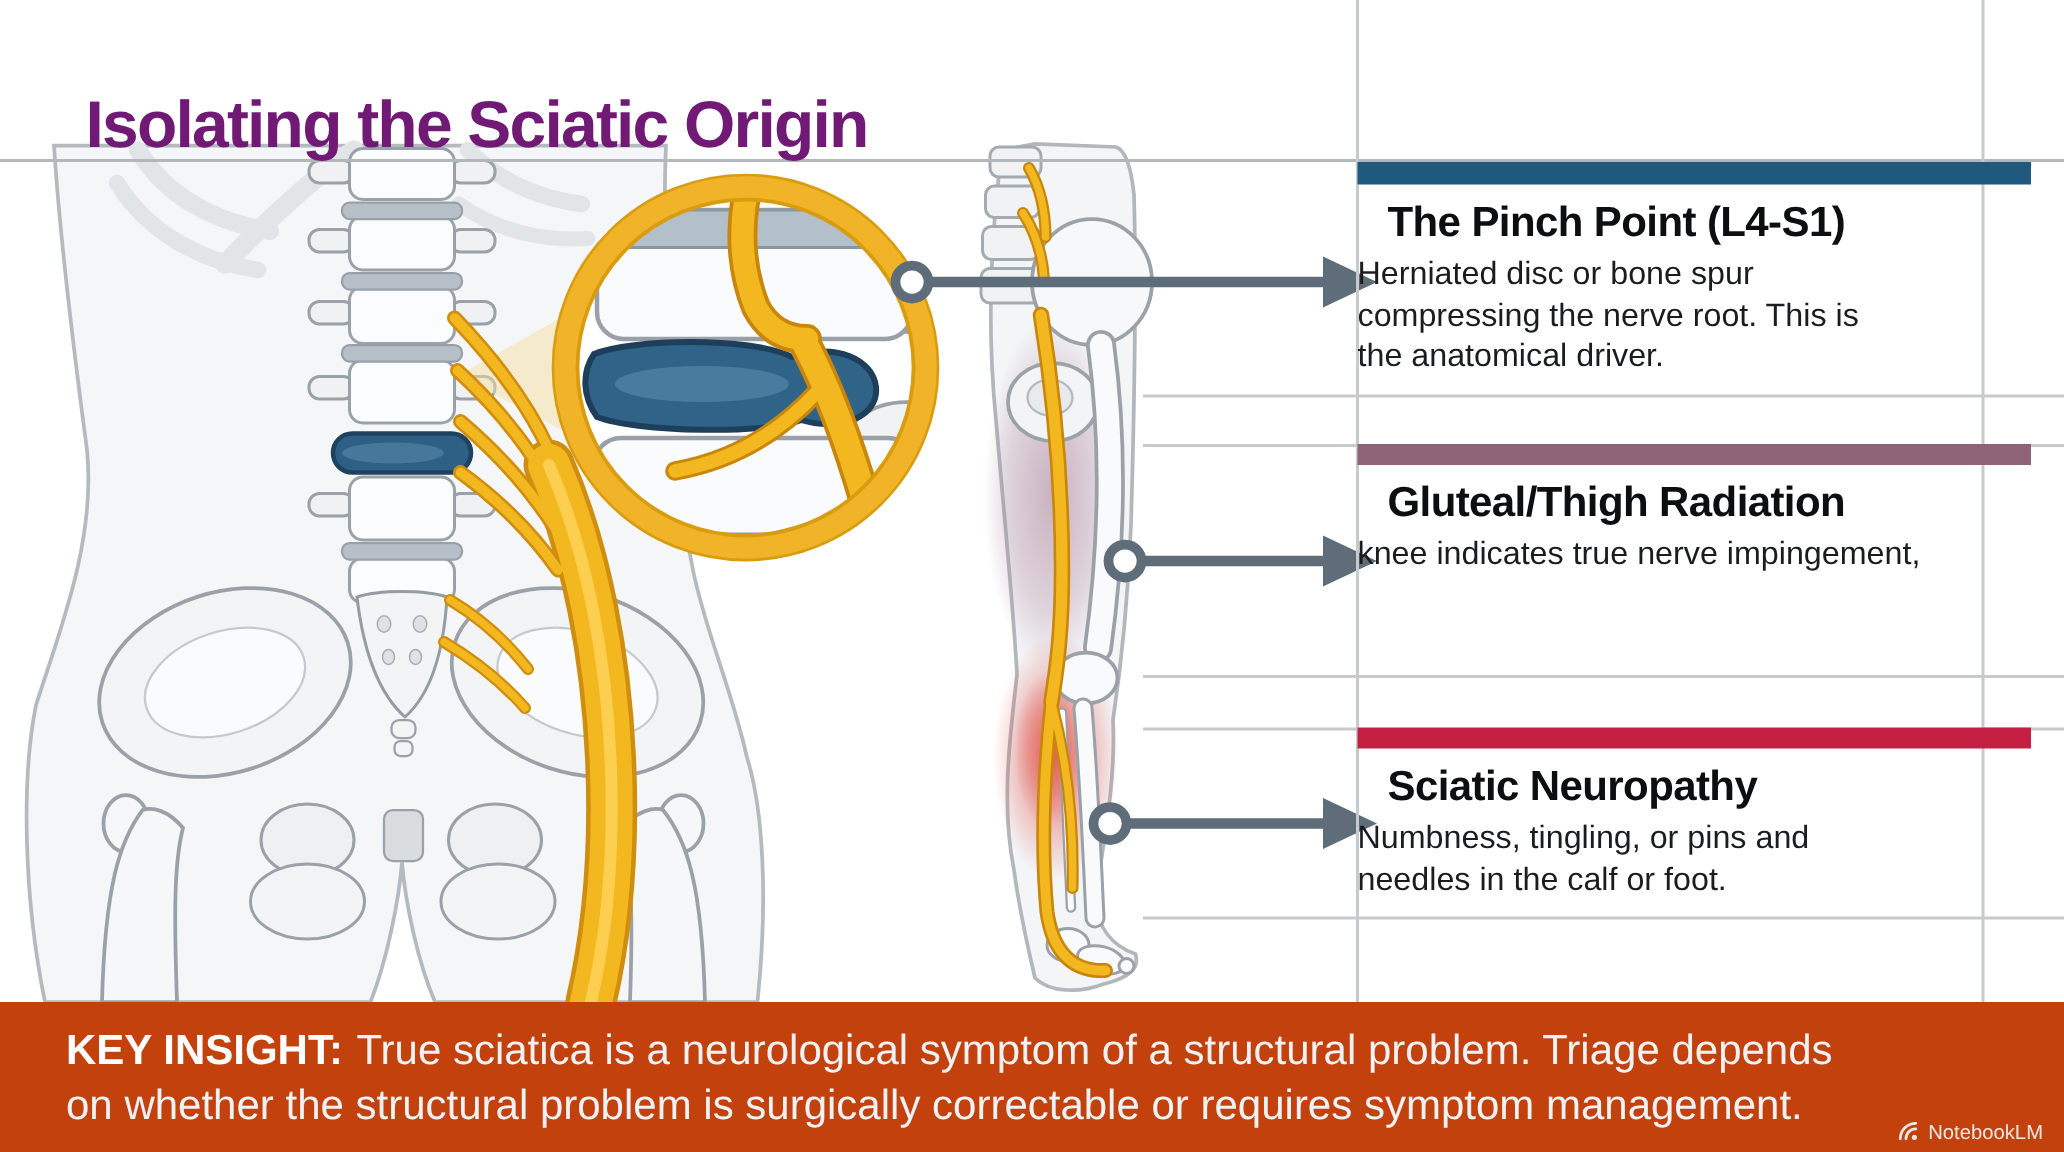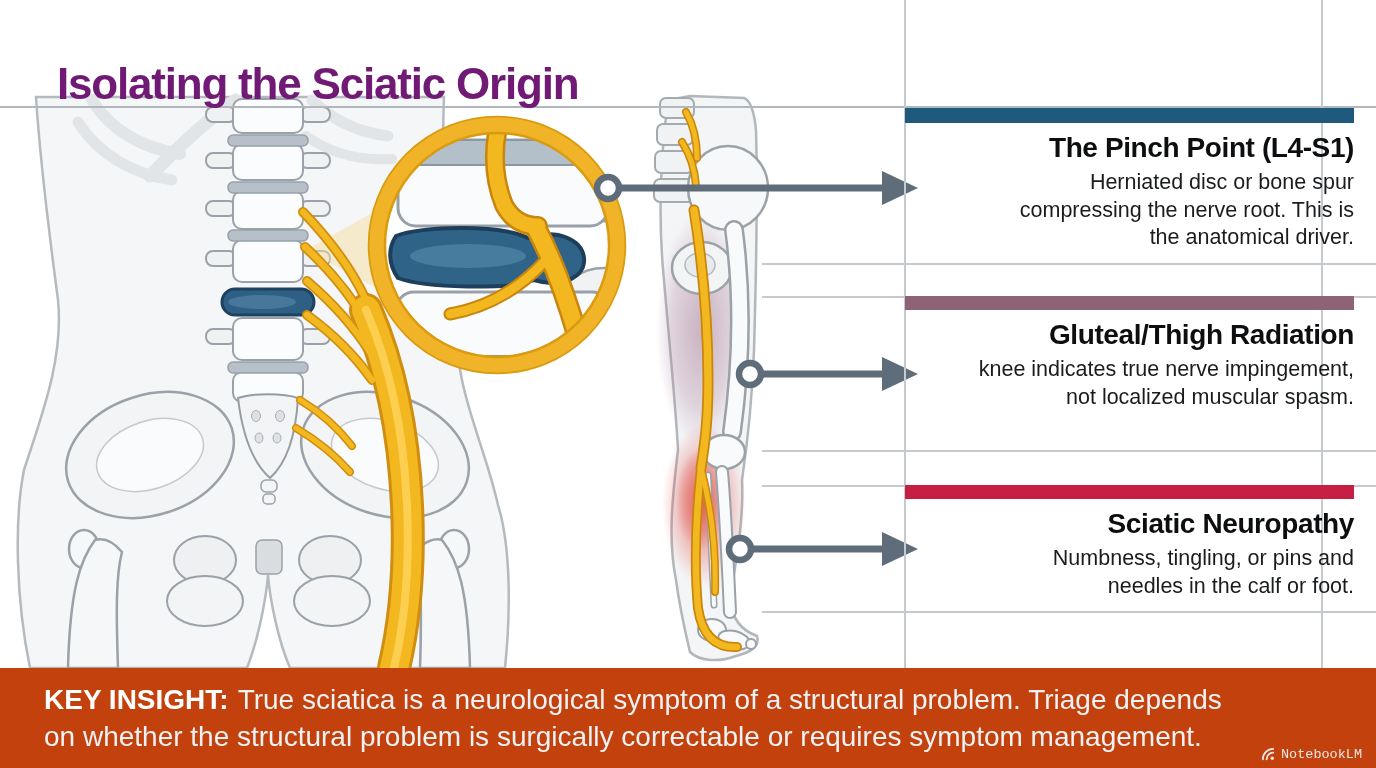--- a/index.html
+++ b/index.html
@@ -4,30 +4,30 @@
 <style>
   html,body{margin:0;padding:0;background:#ffffff;}
   .stage{position:relative;width:1376px;height:768px;overflow:hidden;background:#ffffff;
          font-family:"Liberation Sans","DejaVu Sans",sans-serif;}
   .art{position:absolute;left:0;top:0;z-index:1;}
   .page-title{position:absolute;left:57px;top:30px;z-index:3;font-size:44px;font-weight:700;
               letter-spacing:-1.2px;color:#701a75;}
   .rule-h{position:absolute;height:2px;background:#c6cacd;z-index:2;}
   .rule-h.main{background:#b2b7bb;}
   .rule-v{position:absolute;width:2px;background:#c6cacd;z-index:2;}
-  .callout{position:absolute;left:905px;width:449px;z-index:3;text-align:right;}
+  .callout{position:absolute;left:905px;width:449px;z-index:3;}
   .accent{width:100%;height:15px;}
   .callout h2{margin:9px 0 5px 20px;font-size:28px;font-weight:700;color:#0c0e10;
               letter-spacing:-0.4px;white-space:nowrap;}
-  .callout .line{margin-left:20px;font-size:21.5px;line-height:27.5px;color:#1a1c1e;white-space:nowrap;}
+  .callout .line{font-size:21.5px;line-height:27.5px;color:#1a1c1e;white-space:nowrap;}
   .banner{position:absolute;left:0;top:668px;width:1376px;height:100px;z-index:4;}
   .banner .text{padding:13px 0 0 44px;font-size:28px;line-height:37px;color:#eef2f4;}
   .banner .label{font-weight:700;color:#ffffff;margin-right:9px;}
   .watermark{position:absolute;right:14px;bottom:6px;z-index:5;display:flex;align-items:center;gap:5px;
-             color:#f2f5f7;font-size:13.5px;opacity:.92;font-family:Liberation Mono, monospace;}
+             color:#f2f5f7;font-size:13.5px;opacity:.92;}
 </style>
 </head>
 <body>
 
 <div class="stage">
 
   <svg class="art" width="1376" height="768" viewBox="0 0 1376 768">
     <defs>
       <radialGradient id="gMauve" cx="50%" cy="50%" r="50%">
         <stop offset="0%" stop-color="#a77b95" stop-opacity="0.55"></stop>
@@ -268,21 +268,20 @@
     <h2>The Pinch Point (L4-S1)</h2>
     <div class="line">Herniated disc or bone spur</div>
     <div class="line">compressing the nerve root. This is</div>
     <div class="line">the anatomical driver.</div>
   </div>
 
   <div class="callout" style="top:296px;">
     <div class="accent" style="height: 14px; background-color: rgb(142, 98, 119);"></div>
     <h2>Gluteal/Thigh Radiation</h2>
     <div class="line">knee indicates true nerve impingement,</div>
-    <div class="line">not localized muscular spasm.</div>
   </div>
 
   <div class="callout" style="top:485px;">
     <div class="accent" style="height: 14px; background-color: rgb(197, 32, 67);"></div>
     <h2>Sciatic Neuropathy</h2>
     <div class="line">Numbness, tingling, or pins and</div>
     <div class="line">needles in the calf or foot.</div>
   </div>
 
   <div class="banner" style="background-color: #c2410c;">

